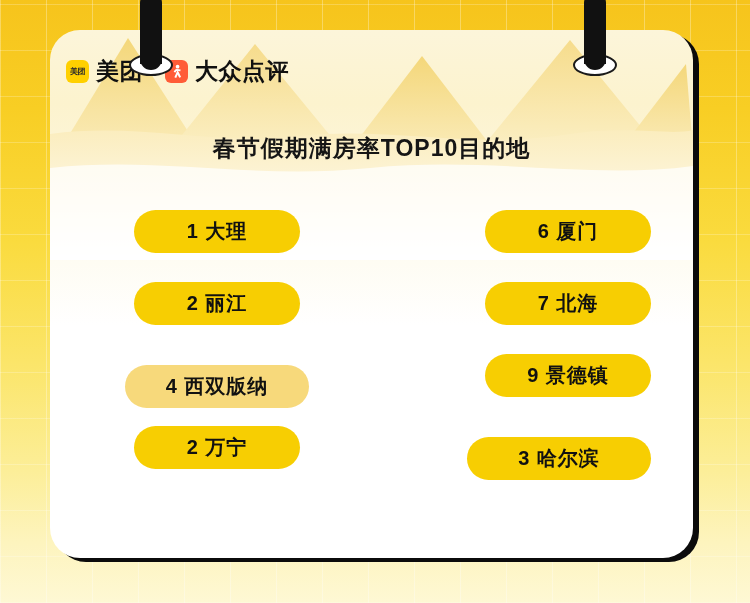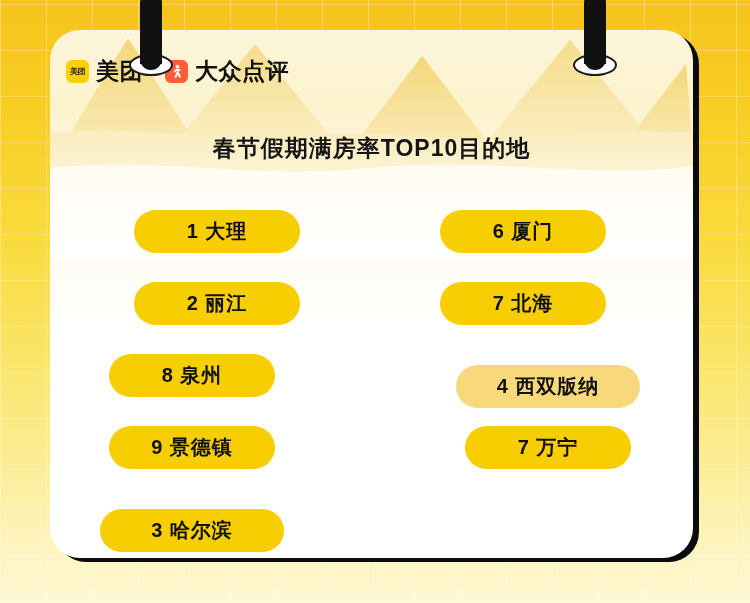--- a/index.html
+++ b/index.html
@@ -134,21 +134,21 @@
     grid-auto-rows: 72px;
     column-gap: 19px;
     z-index: 5;
   }
   .pill-cell {
     display: flex;
     align-items: center;
     justify-content: center;
   }
   .pill-cell.col-left  { justify-content: center; padding-left: 22px; }
-  .pill-cell.col-right { justify-content: center; padding-right: 28px; }
+  .pill-cell.col-right { justify-content: flex-end; padding-right: 42px; }
 
   .pill {
     min-width: 166px;
     height: 43px;
     padding: 0 22px;
     border-radius: 22px;
     background: #F7CE02;
     display: flex;
     align-items: center;
     justify-content: center;
@@ -256,33 +256,30 @@
         <div class="pill">6 厦门</div>
       </div>
 
       <div class="pill-cell col-left">
         <div class="pill">2 丽江</div>
       </div>
       <div class="pill-cell col-right">
         <div class="pill">7 北海</div>
       </div>
 
-      <div class="pill-cell col-right">
-        <div class="pill">8 泉州</div>
-      </div>
 
       <div class="pill-cell col-left">
         <div class="pill highlight wide">4 西双版纳</div>
       </div>
       <div class="pill-cell col-right">
         <div class="pill">9 景德镇</div>
       </div>
 
       <div class="pill-cell col-left">
-        <div class="pill">7 万宁</div>
+        <div class="pill">2 万宁</div>
       </div>
       <div class="pill-cell col-right">
         <div class="pill wide">3 哈尔滨</div>
       </div>
 
     </div>
   </div>
 
   <div class="pin" style="left:129px; top:-8px; width:44px; height:92px;">
     <div class="pin-stem-top" style="top:0; height:72px;"></div>

